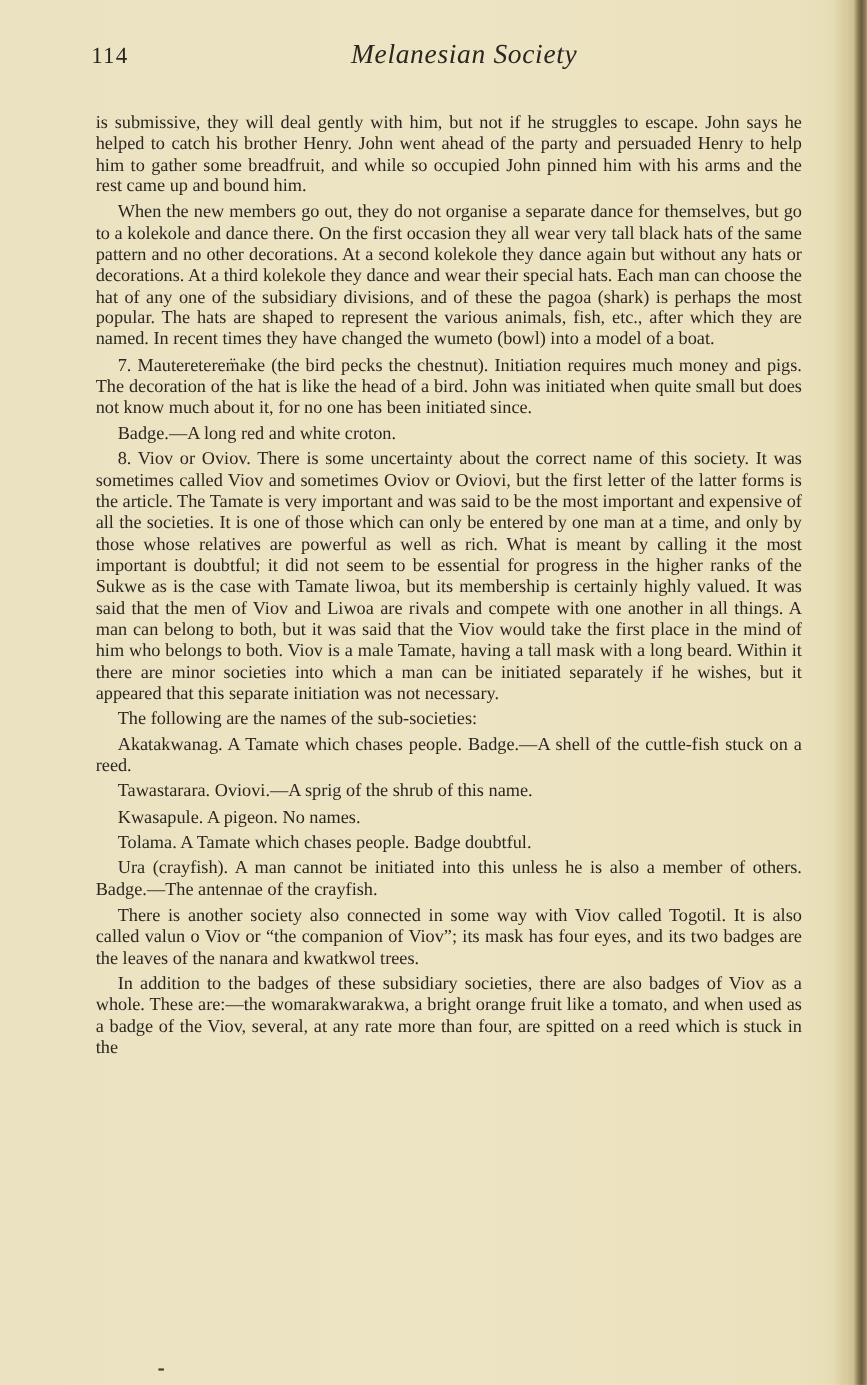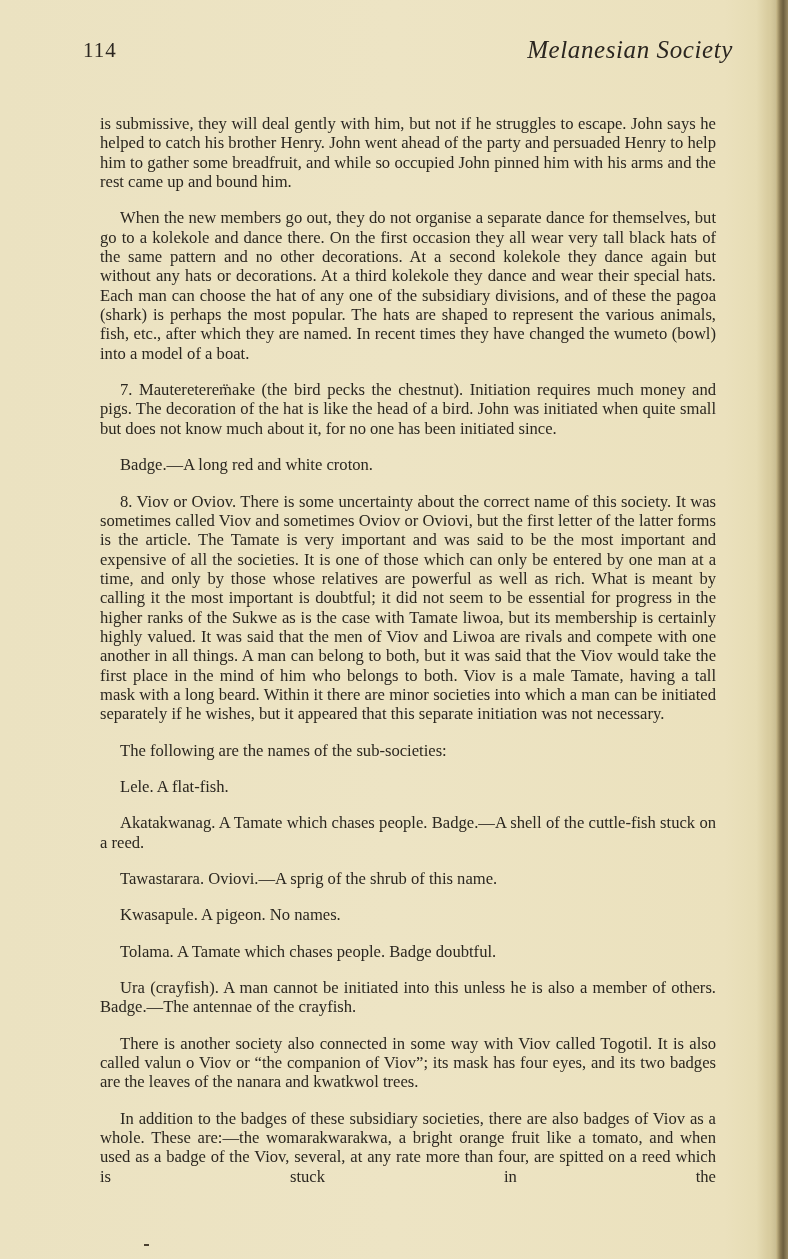--- a/index.html
+++ b/index.html
@@ -50,39 +50,39 @@
       top: 2px;
       font-size: 21px;
       letter-spacing: 1px;
       color: #2b2620;
     }
     .running-head {
       position: absolute;
       left: 0;
       right: 0;
       top: 0;
-      text-align: right;
+      text-align: center;
       font-style: italic;
       font-size: 25px;
       letter-spacing: 0.6px;
       color: #2b2620;
       padding-left: 28px;
     }
     .body-text {
       position: absolute;
       top: 97px;
       left: 83px;
       width: 650px;
       font-size: 16.6px;
       line-height: 19.35px;
       text-align: justify;
       color: #2b2720;
     }
     .para {
-      margin: 17px;
+      margin: 4px;
       text-indent: 20px;
     }
     .para.noindent { text-indent: 0; }
     .para .it { }
     .para.last-line-justify {
       text-align-last: justify;
     }
     .bottom-mark {
       position: absolute;
       left: 144px;
@@ -101,21 +101,20 @@
     <div class="running-head">Melanesian Society</div>
   </div>
 
   <div class="body-text" id="body-text">
       <p class="para noindent"><span>is submissive, they will deal gently with him, but not if he struggles to escape. John says he helped to catch his brother Henry.  John went ahead of the party and persuaded Henry to help him to gather some breadfruit, and while so occupied John pinned him with his arms and the rest came up and bound him.</span></p>
       <p class="para"><span>When the new members go out, they do not organise a separate dance for themselves, but go to a </span><span class="it">kolekole</span><span> and dance there.  On the first occasion they all wear very tall black hats of the same pattern and no other decorations.  At a second </span><span class="it">kolekole</span><span> they dance again but without any hats or decorations.  At a third </span><span class="it">kolekole</span><span> they dance and wear their special hats. Each man can choose the hat of any one of the subsidiary divisions, and of these the </span><span class="it">pagoa</span><span> (shark) is perhaps the most popular.  The hats are shaped to represent the various animals, fish, etc., after which they are named.  In recent times they have changed the </span><span class="it">wumeto</span><span> (bowl) into a model of a boat.</span></p>
       <p class="para"><span>7.  </span><span class="it">Mautereterem̈ake</span><span> (the bird pecks the chestnut).  Initiation requires much money and pigs.  The decoration of the hat is like the head of a bird. John was initiated when quite small but does not know much about it, for no one has been initiated since.</span></p>
       <p class="para"><span>Badge.—A long red and white croton.</span></p>
       <p class="para"><span>8.  </span><span class="it">Viov</span><span> or </span><span class="it">Oviov</span><span>.  There is some uncertainty about the correct name of this society.  It was sometimes called </span><span class="it">Viov</span><span> and sometimes </span><span class="it">Oviov</span><span> or </span><span class="it">Oviovi</span><span>, but the first letter of the latter forms is the article.  The </span><span class="it">Tamate</span><span> is very important and was said to be the most important and expensive of all the societies.  It is one of those which can only be entered by one man at a time, and only by those whose relatives are powerful as well as rich.  What is meant by calling it the most important is doubtful; it did not seem to be essential for progress in the higher ranks of the </span><span class="it">Sukwe</span><span> as is the case with </span><span class="it">Tamate liwoa</span><span>, but its membership is certainly highly valued.  It was said that the men of </span><span class="it">Viov</span><span> and </span><span class="it">Liwoa</span><span> are rivals and compete with one another in all things.  A man can belong to both, but it was said that the </span><span class="it">Viov</span><span> would take the first place in the mind of him who belongs to both.  </span><span class="it">Viov</span><span> is a male </span><span class="it">Tamate</span><span>, having a tall mask with a long beard.  Within it there are minor societies into which a man can be initiated separately if he wishes, but it appeared that this separate initiation was not necessary.</span></p>
       <p class="para"><span>The following are the names of the sub-societies:</span></p>
-      <p class="para"><span class="it">Lele</span><span>.  A flat-fish.</span></p>
       <p class="para"><span class="it">Akatakwanag</span><span>.  A </span><span class="it">Tamate</span><span> which chases people.  Badge.—A shell of the cuttle-fish stuck on a reed.</span></p>
       <p class="para"><span class="it">Tawastarara</span><span>.  Oviovi.—A sprig of the shrub of this name.</span></p>
       <p class="para"><span class="it">Kwasapule</span><span>.  A pigeon.  No names.</span></p>
       <p class="para"><span class="it">Tolama</span><span>.  A </span><span class="it">Tamate</span><span> which chases people.  Badge doubtful.</span></p>
       <p class="para"><span class="it">Ura</span><span> (crayfish).  A man cannot be initiated into this unless he is also a member of others.  Badge.—The antennae of the crayfish.</span></p>
       <p class="para"><span>There is another society also connected in some way with </span><span class="it">Viov</span><span> called </span><span class="it">Togotil</span><span>.  It is also called </span><span class="it">valun o Viov</span><span> or “the companion of </span><span class="it">Viov</span><span>”; its mask has four eyes, and its two badges are the leaves of the </span><span class="it">nanara</span><span> and </span><span class="it">kwatkwol</span><span> trees.</span></p>
       <p class="para last-line-justify"><span>In addition to the badges of these subsidiary societies, there are also badges of </span><span class="it">Viov</span><span> as a whole.  These are:—the </span><span class="it">womarakwarakwa</span><span>, a bright orange fruit like a tomato, and when used as a badge of the </span><span class="it">Viov</span><span>, several, at any rate more than four, are spitted on a reed which is stuck in the</span></p>
     </div>
 
   <div class="bottom-mark"></div>

